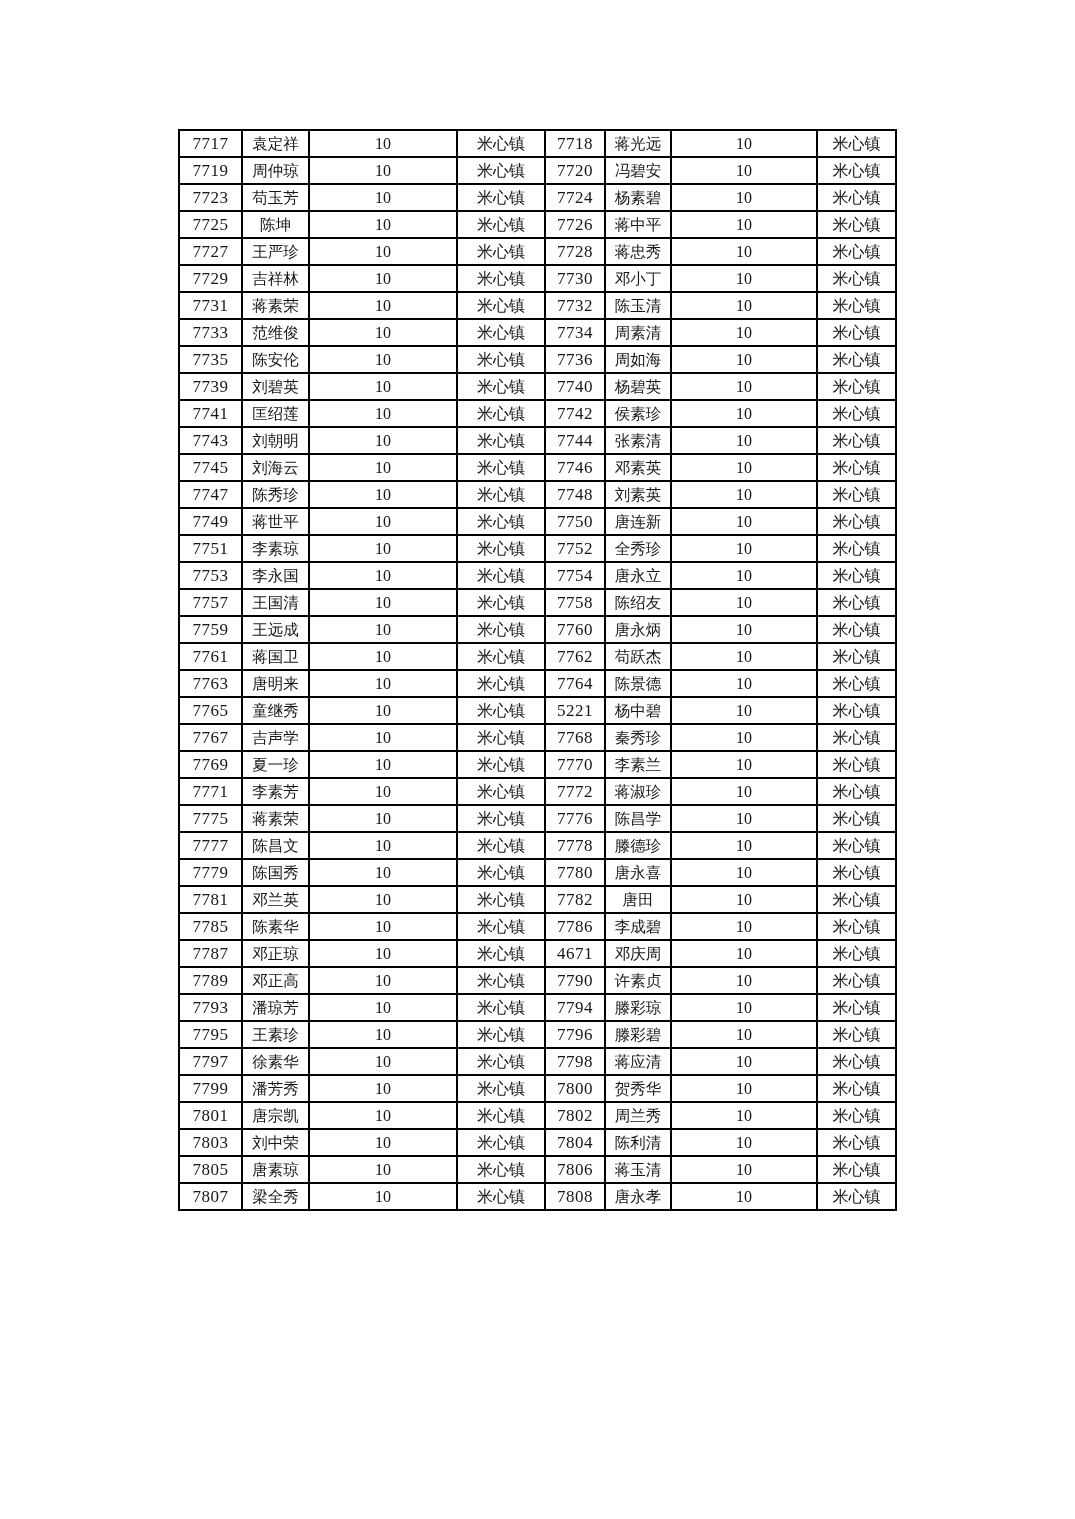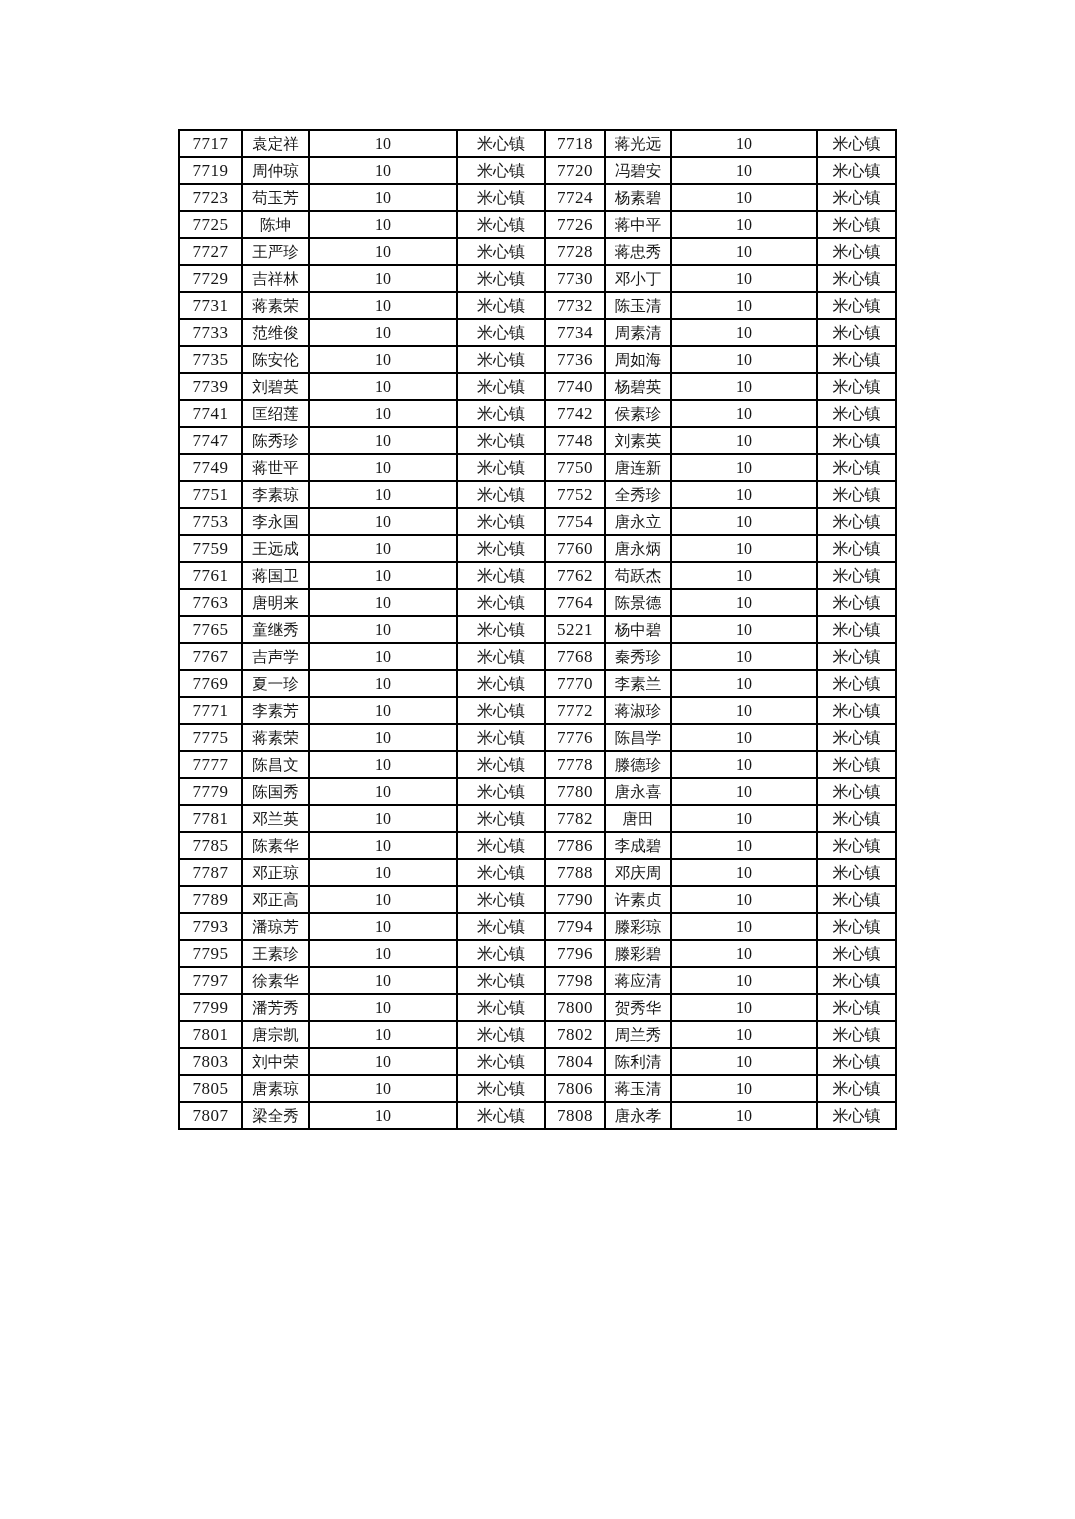--- a/index.html
+++ b/index.html
@@ -168,20 +168,40 @@
           <td class="serial">7741</td>
           <td class="name">匡绍莲</td>
           <td class="score">10</td>
           <td class="town">米心镇</td>
           <td class="serial">7742</td>
           <td class="name">侯素珍</td>
           <td class="score">10</td>
           <td class="town">米心镇</td>
         </tr>
         <tr>
+          <td class="serial">7743</td>
+          <td class="name">刘朝明</td>
+          <td class="score">10</td>
+          <td class="town">米心镇</td>
+          <td class="serial">7744</td>
+          <td class="name">张素清</td>
+          <td class="score">10</td>
+          <td class="town">米心镇</td>
+        </tr>
+        <tr>
+          <td class="serial">7745</td>
+          <td class="name">刘海云</td>
+          <td class="score">10</td>
+          <td class="town">米心镇</td>
+          <td class="serial">7746</td>
+          <td class="name">邓素英</td>
+          <td class="score">10</td>
+          <td class="town">米心镇</td>
+        </tr>
+        <tr>
           <td class="serial">7747</td>
           <td class="name">陈秀珍</td>
           <td class="score">10</td>
           <td class="town">米心镇</td>
           <td class="serial">7748</td>
           <td class="name">刘素英</td>
           <td class="score">10</td>
           <td class="town">米心镇</td>
         </tr>
         <tr>
@@ -208,20 +228,30 @@
           <td class="serial">7753</td>
           <td class="name">李永国</td>
           <td class="score">10</td>
           <td class="town">米心镇</td>
           <td class="serial">7754</td>
           <td class="name">唐永立</td>
           <td class="score">10</td>
           <td class="town">米心镇</td>
         </tr>
         <tr>
+          <td class="serial">7757</td>
+          <td class="name">王国清</td>
+          <td class="score">10</td>
+          <td class="town">米心镇</td>
+          <td class="serial">7758</td>
+          <td class="name">陈绍友</td>
+          <td class="score">10</td>
+          <td class="town">米心镇</td>
+        </tr>
+        <tr>
           <td class="serial">7759</td>
           <td class="name">王远成</td>
           <td class="score">10</td>
           <td class="town">米心镇</td>
           <td class="serial">7760</td>
           <td class="name">唐永炳</td>
           <td class="score">10</td>
           <td class="town">米心镇</td>
         </tr>
         <tr>
@@ -332,21 +362,21 @@
           <td class="serial">7786</td>
           <td class="name">李成碧</td>
           <td class="score">10</td>
           <td class="town">米心镇</td>
         </tr>
         <tr>
           <td class="serial">7787</td>
           <td class="name">邓正琼</td>
           <td class="score">10</td>
           <td class="town">米心镇</td>
-          <td class="serial">7788</td>
+          <td class="serial">4671</td>
           <td class="name">邓庆周</td>
           <td class="score">10</td>
           <td class="town">米心镇</td>
         </tr>
         <tr>
           <td class="serial">7789</td>
           <td class="name">邓正高</td>
           <td class="score">10</td>
           <td class="town">米心镇</td>
           <td class="serial">7790</td>

